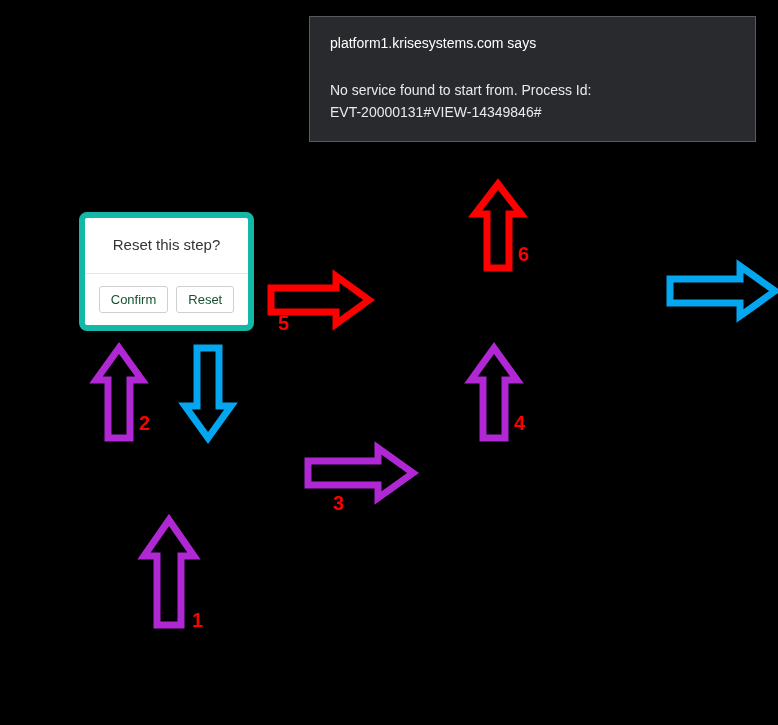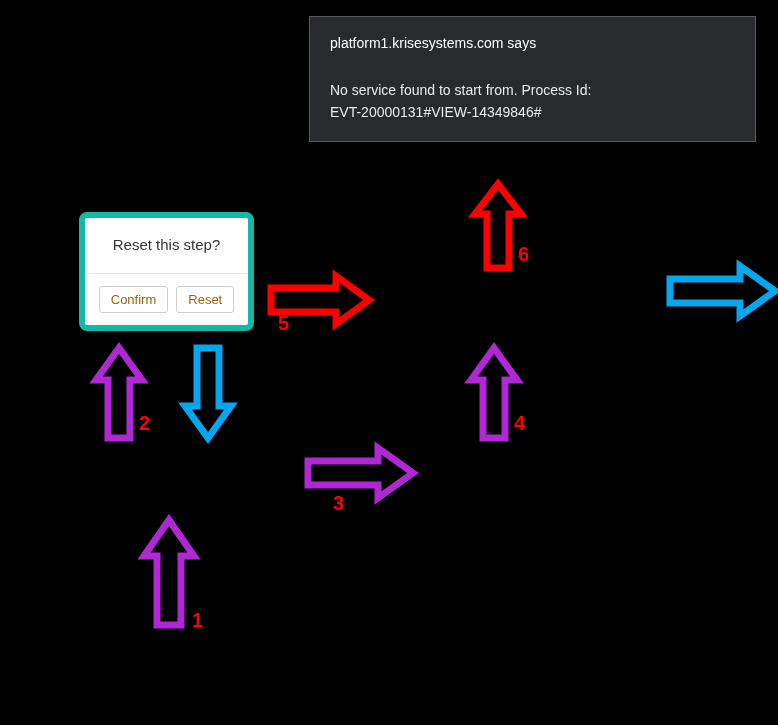--- a/index.html
+++ b/index.html
@@ -81,21 +81,21 @@
     gap: 8px;
     padding: 12px;
     justify-content: center;
   }
   .popover-btn {
     padding: 5px 11px;
     font-size: 13px;
     border: 1px solid #d0d0d0;
     border-radius: 3px;
     background: #fff;
-    color: #a16207;
+    color: #14532d;
     cursor: pointer;
   }
 
   
   .arrow {
     position: absolute;
     overflow: visible;
   }
   .arrow svg { display: block; overflow: visible; }
 

